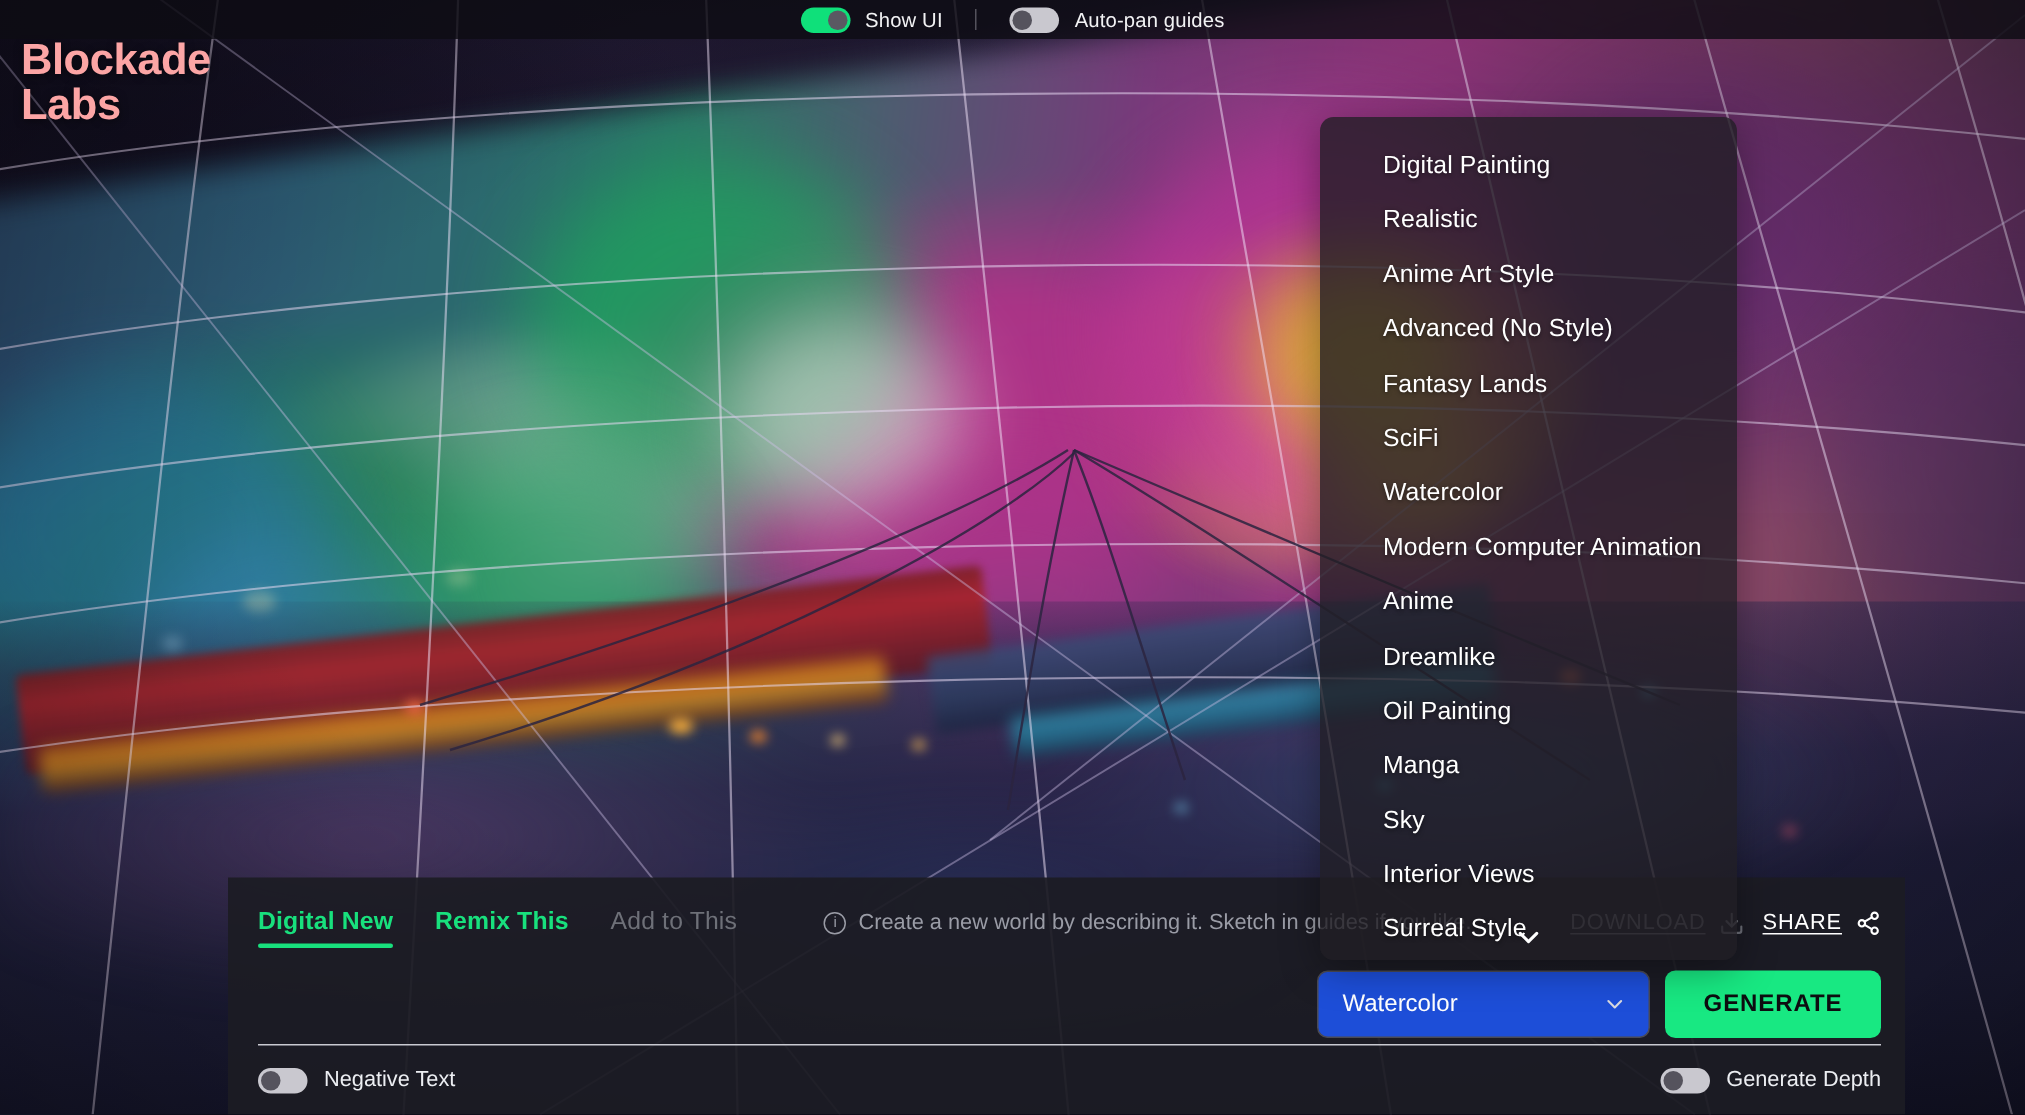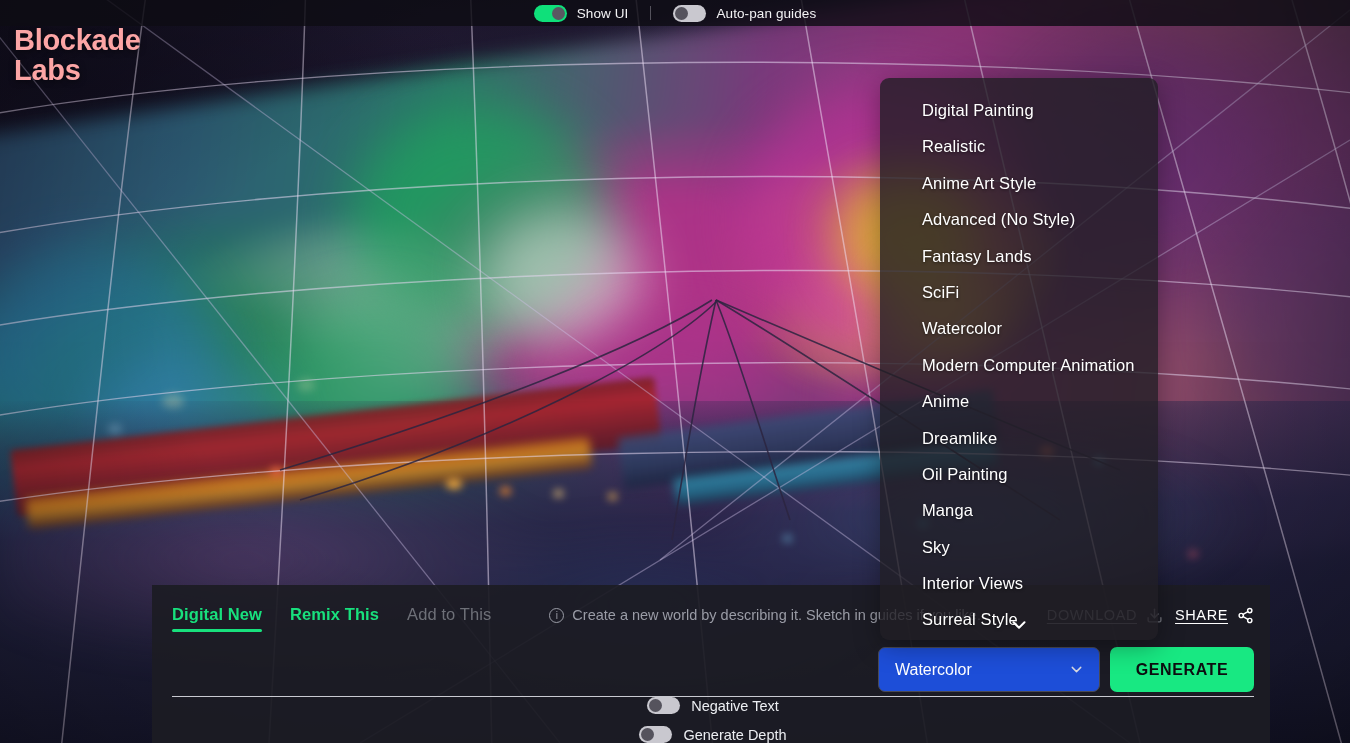--- a/index.html
+++ b/index.html
@@ -222,21 +222,21 @@
   }
   .prompt-input::placeholder { color: #7b7d86; }
   .char-count {
     position: absolute; right: 20px; bottom: 12px;
     color: #d5d6dc; font-size: 12.5px;
   }
 
   
   .bp-row3 {
     height: 46px; display: flex; align-items: center;
-    padding: 0 16px 0 20px; justify-content: space-between; flex-direction: column;
+    padding: 0 16px 0 20px; justify-content: space-between;
   }
   .tg-group { display: flex; align-items: center; gap: 11px; }
   .tg-label { color: #eceef2; font-size: 14.5px; }
 
   
   .bp-controls {
     position: absolute; right: 16px; top: 62px;
     display: flex; align-items: center; gap: 10px; z-index: 70;
   }
   .style-select {

